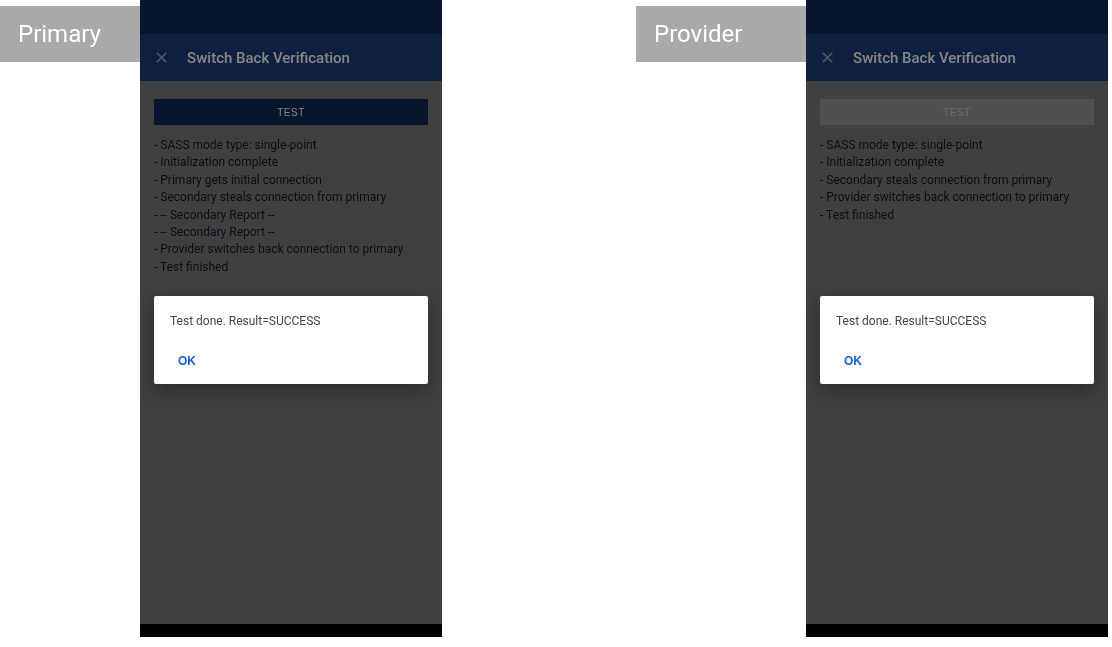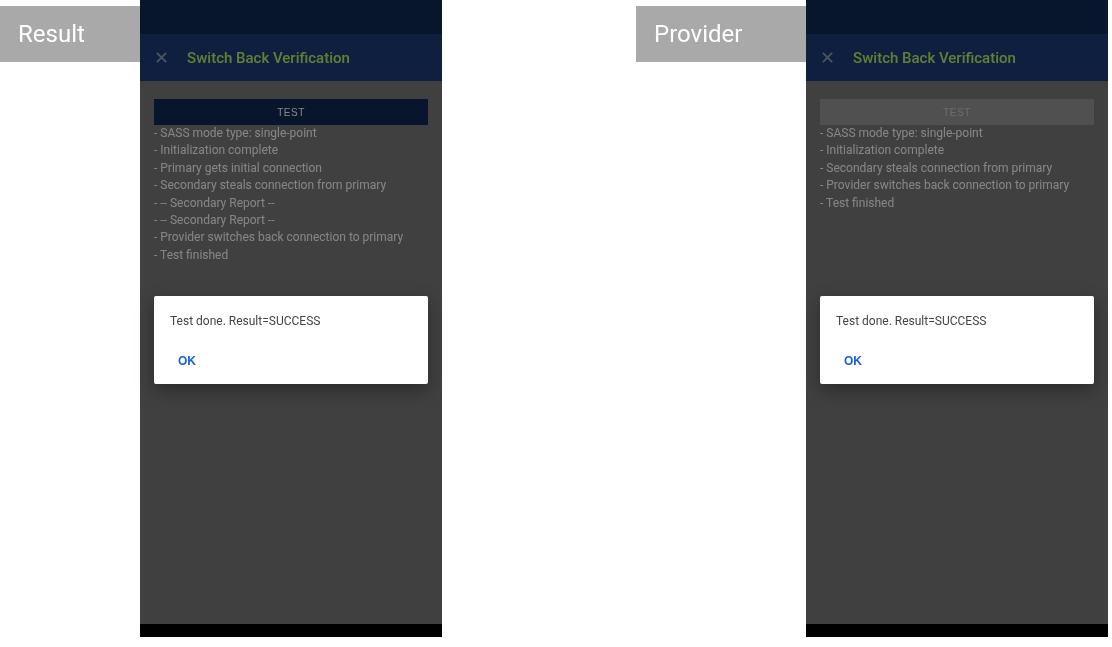--- a/index.html
+++ b/index.html
@@ -45,21 +45,21 @@
       padding: 0 14px;
       gap: 18px;
     }
     .close-x {
       color: #94a1b8;
       font-size: 18px;
       line-height: 1;
       cursor: pointer;
     }
     .app-title {
-      color: #bef264;
+      color: #ffffff;
       font-size: 15px;
       font-weight: 500;
     }
     .content {
       position: relative;
       padding: 18px 14px 0 14px;
     }
     .overlay-dim {
       position: absolute;
       inset: 0;
@@ -78,22 +78,22 @@
       align-items: center;
       justify-content: center;
       font-weight: 500;
       border: none;
     }
     .test-btn.disabled {
       background: #9a9a9a;
       color: #cfcfcf;
     }
     .log-list {
-      margin-top: 0;
-      color: #ffffff;
+      margin-top: 12px;
+      color: #0f172a;
       font-size: 12px;
       line-height: 1.45;
     }
     .log-list .log-line::before {
       content: "- ";
     }
 
     .dialog {
       position: absolute;
       left: 14px;
@@ -126,21 +126,21 @@
     .bottom-bar {
       position: absolute;
       left: 0; right: 0; bottom: 0;
       height: 13px;
       background: #000;
     }
   </style>
 </head>
 <body>
 
-<div class="device-label primary">Result</div>
+<div class="device-label primary">Primary</div>
 <div class="device-label secondary">Provider</div>
 
 <div class="phone primary-phone">
   <div class="overlay-dim"></div>
   <div class="status-bar"></div>
   <div class="app-bar">
     <span class="close-x">✕</span>
     <span class="app-title">Switch Back Verification</span>
   </div>
   <div class="content">

